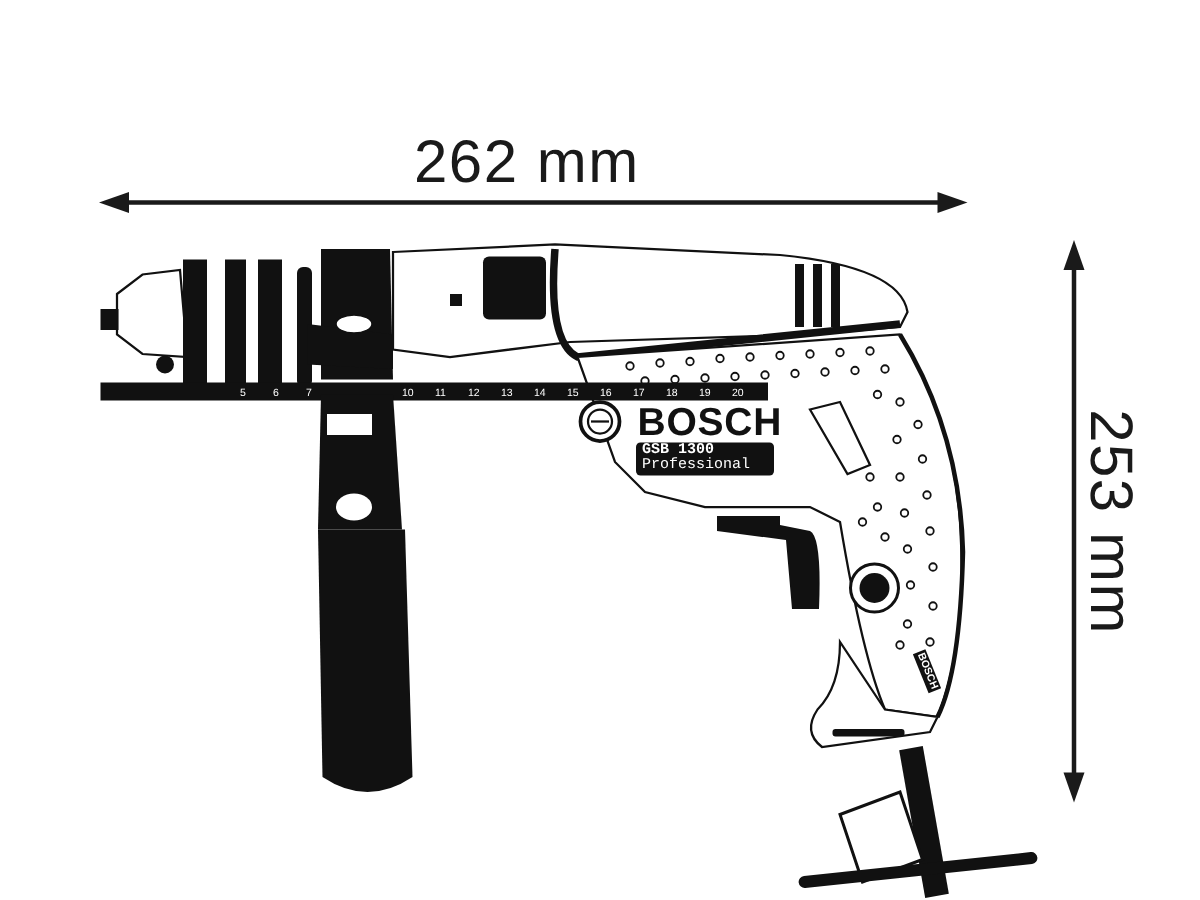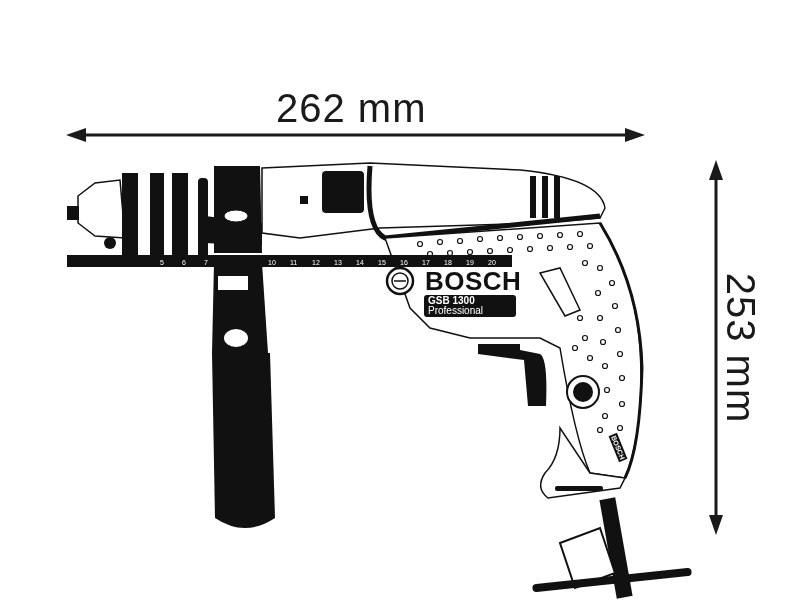--- a/index.html
+++ b/index.html
@@ -3,21 +3,21 @@
 <meta charset="utf-8">
 <style>
   html, body { margin:0; padding:0; background:#ffffff; }
   body { width:800px; height:600px; position:relative; overflow:hidden; font-family:"Liberation Sans", sans-serif; }
   #stage { position:absolute; left:0; top:0; width:800px; height:600px;margin-top:48px; }
   .dim-label { position:absolute; font-family:"Liberation Sans", sans-serif; color:#1a1a1a; font-size:40px; letter-spacing:1px; white-space:nowrap; }
   #width-label { left:276px; top:38px; }
   #height-label { left:740px; top:300px; transform:translate(-50%,-50%) rotate(90deg); transform-origin:center; }
   .brand-text { position:absolute; font-family:"Liberation Sans", sans-serif; font-weight:bold; color:#111; }
   #brand-name { left:425px; top:218px; font-size:26px; letter-spacing:0.5px; }
-  #model-badge { position:absolute; left:424px; top:247px; width:92px; height:22px; background:#111; border-radius:3px; color:#fff; font-family:Liberation Sans, sans-serif; line-height:10px; padding:1px 4px; box-sizing:border-box; }
+  #model-badge { position:absolute; left:424px; top:247px; width:92px; height:22px; background:#111; border-radius:3px; color:#fff; font-family:Liberation Mono, monospace; line-height:10px; padding:1px 4px; box-sizing:border-box; }
   #model-name { display:block; font-weight:bold; font-size:10px; }
   #model-line { display:block; font-size:10px; }
   #side-brand { position:absolute; left:604px; top:395px; width:28px; height:9px; background:#111; color:#fff; font-size:7px; font-weight:bold; line-height:9px; text-align:center; transform:rotate(68deg); }
   .ruler-num { position:absolute; font-size:7px; color:#fff; font-family:"Liberation Sans", sans-serif; top:211px; }
 </style>
 </head>
 <body>
 
 <div id="stage">
   <svg width="800" height="600" viewBox="0 0 800 600">

